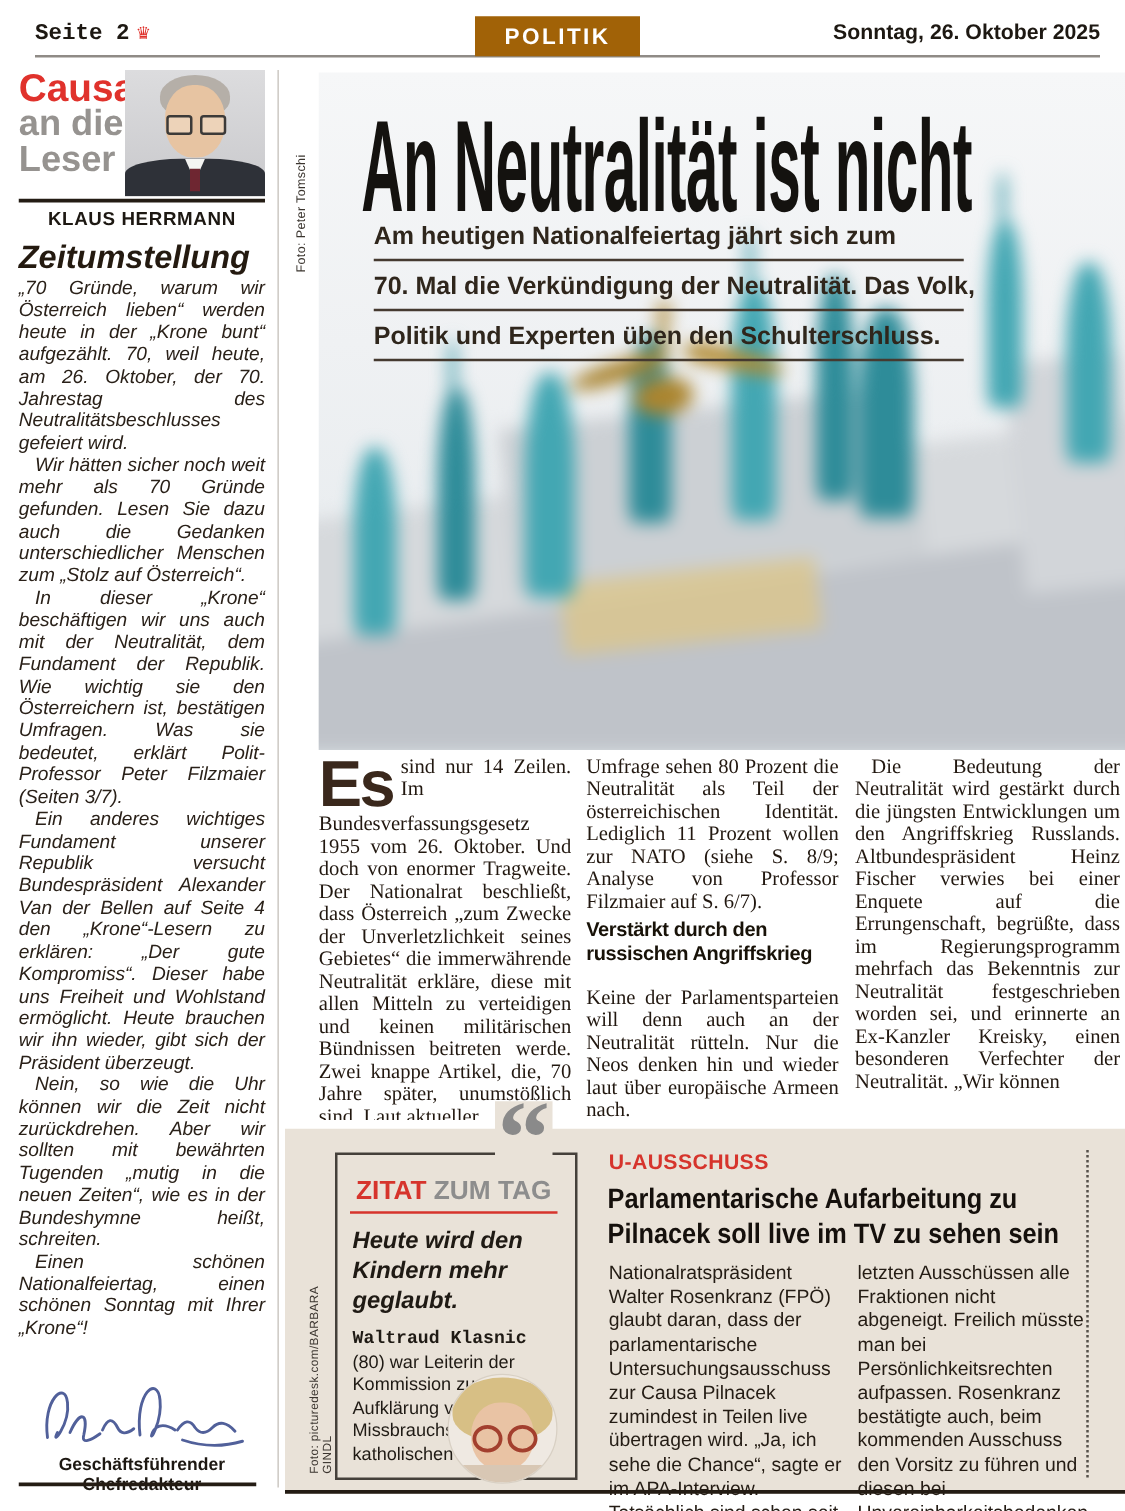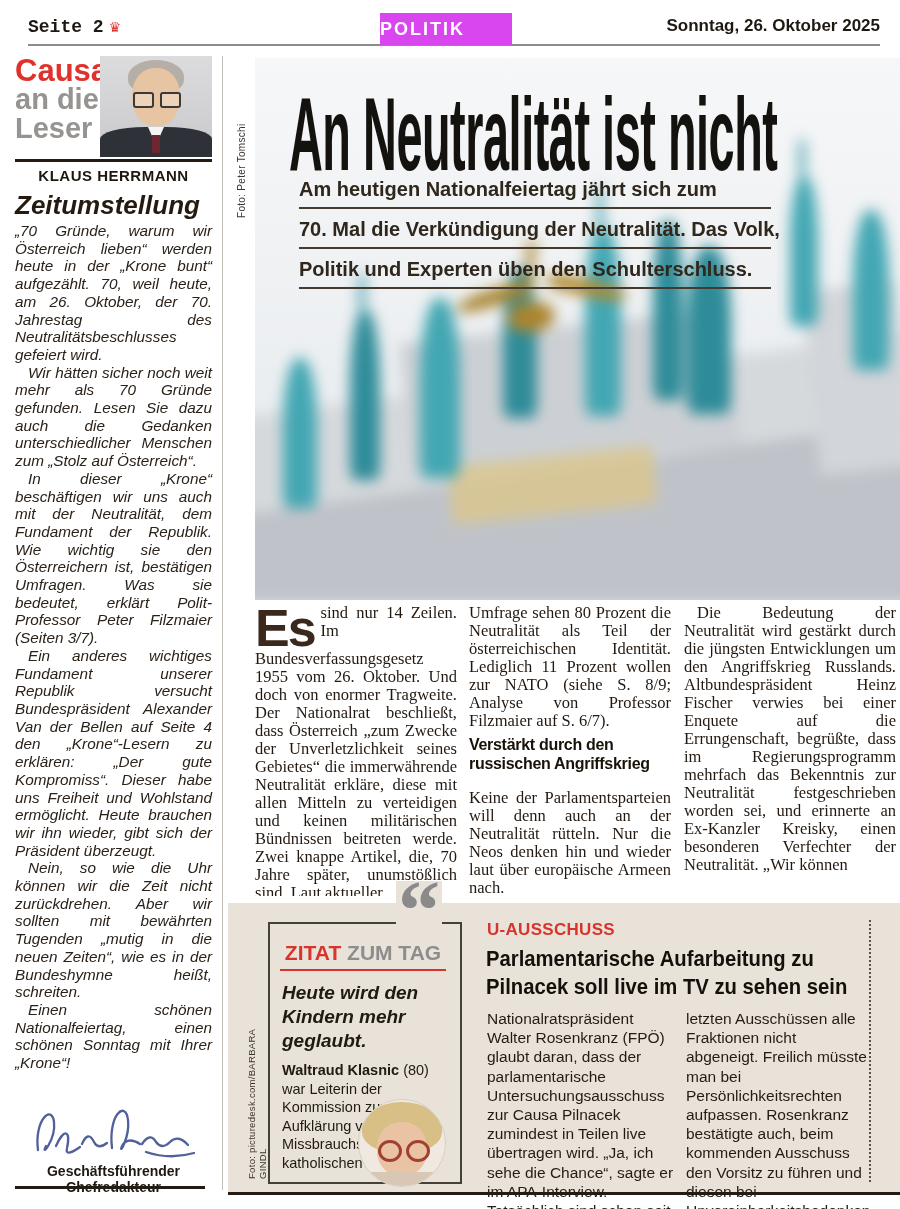--- a/index.html
+++ b/index.html
@@ -4,22 +4,22 @@
 <style>
   html,body{margin:0;padding:0;background:#ffffff;}
   .page{position:relative;width:900px;height:1209px;background:#ffffff;overflow:hidden;
         font-family:"Liberation Sans",sans-serif;color:#241c14;}
   .abs{position:absolute;}
 
   
   .hdr-left{left:28px;top:16px;font-size:18px;font-weight:bold;color:#1d1812;font-family:Liberation Mono, monospace;}
   .crown{color:#e0322c;font-size:17px;margin-left:6px;}
   .hdr-rule{left:28px;top:44px;width:852px;height:2px;background:#8f8b86;}
-  .politik-box{left:380px;top:13px;width:132px;height:32px;background:#d946ef;color:#ffffff;
-     display:flex;align-items:center;font-weight:bold;font-size:18px;
+  .politik-box{left:380px;top:13px;width:132px;height:32px;background:#a16207;color:#ffffff;
+     display:flex;align-items:center;justify-content:center;font-weight:bold;font-size:18px;
      letter-spacing:2px;}
   .hdr-date{right:20px;top:16px;font-size:17px;font-weight:bold;color:#1d1812;}
 
   
   .kicker{left:15px;top:56px;line-height:29px;font-weight:800;}
   .kicker .k1{font-size:31px;color:#e0322c;}
   .kicker .k2,.kicker .k3{font-size:29px;color:#969390;}
   .portrait{left:100px;top:56px;width:112px;height:101px;overflow:hidden;
      background:linear-gradient(180deg,#dcdcde 0%,#c9c9cc 100%);}
   .p-hair{position:absolute;left:28px;top:4px;width:56px;height:34px;background:#b5afa8;
@@ -89,21 +89,21 @@
   .band .inner{position:absolute;}
   .qbox{left:40px;top:19px;width:190px;height:258px;border:2px solid #45403a;}
   .qmark{left:168px;top:-22px;font-family:"Liberation Serif",serif;font-weight:bold;font-size:84px;
      line-height:60px;color:#8a8a8a;background:#e9e2d8;padding:0 2px;}
   .qtitle{left:52px;top:38px;width:166px;text-align:center;font-size:21px;font-weight:800;}
   .qtitle .red{color:#d6342c;} .qtitle .gray{color:#8d8d8d;}
   .qrule{left:52px;top:66px;width:166px;height:2px;background:#d6342c;}
   .qtext{left:54px;top:78px;width:160px;font-style:italic;font-weight:bold;font-size:19px;
      line-height:24px;color:#1f1a14;}
   .qattr{left:54px;top:158px;width:164px;font-size:14.5px;line-height:18.5px;color:#1f1a14;}
-  .qattr b{font-weight:800;}
+  .qattr b{font-weight:800;font-family:Liberation Mono, monospace;}
   .klasnic{position:absolute;left:130px;top:196px;width:86px;height:86px;border-radius:50%;overflow:hidden;
      background:#efe9e2;border:1px solid #d8d0c4;}
   .w-hair{position:absolute;left:3px;top:2px;width:80px;height:50px;background:#d7bf85;border-radius:50% 50% 40% 40%;}
   .w-face{position:absolute;left:18px;top:22px;width:50px;height:54px;background:#e9c3a4;border-radius:46%;}
   .w-gl{position:absolute;top:40px;width:18px;height:16px;border:3px solid #a33f2e;border-radius:50%;}
   .w-gl.l{left:19px;} .w-gl.r{left:47px;}
   .w-blouse{position:absolute;left:0;bottom:0;width:86px;height:14px;background:#d8c7b4;}
   .band-credit{left:18px;top:96px;height:180px;font-size:9.5px;}
   .ukicker{left:259px;top:17px;font-size:17px;font-weight:800;color:#d6342c;letter-spacing:.3px;}
   .uheadline{left:258px;top:42px;font-size:22.5px;font-weight:800;line-height:28px;color:#15100c;}

